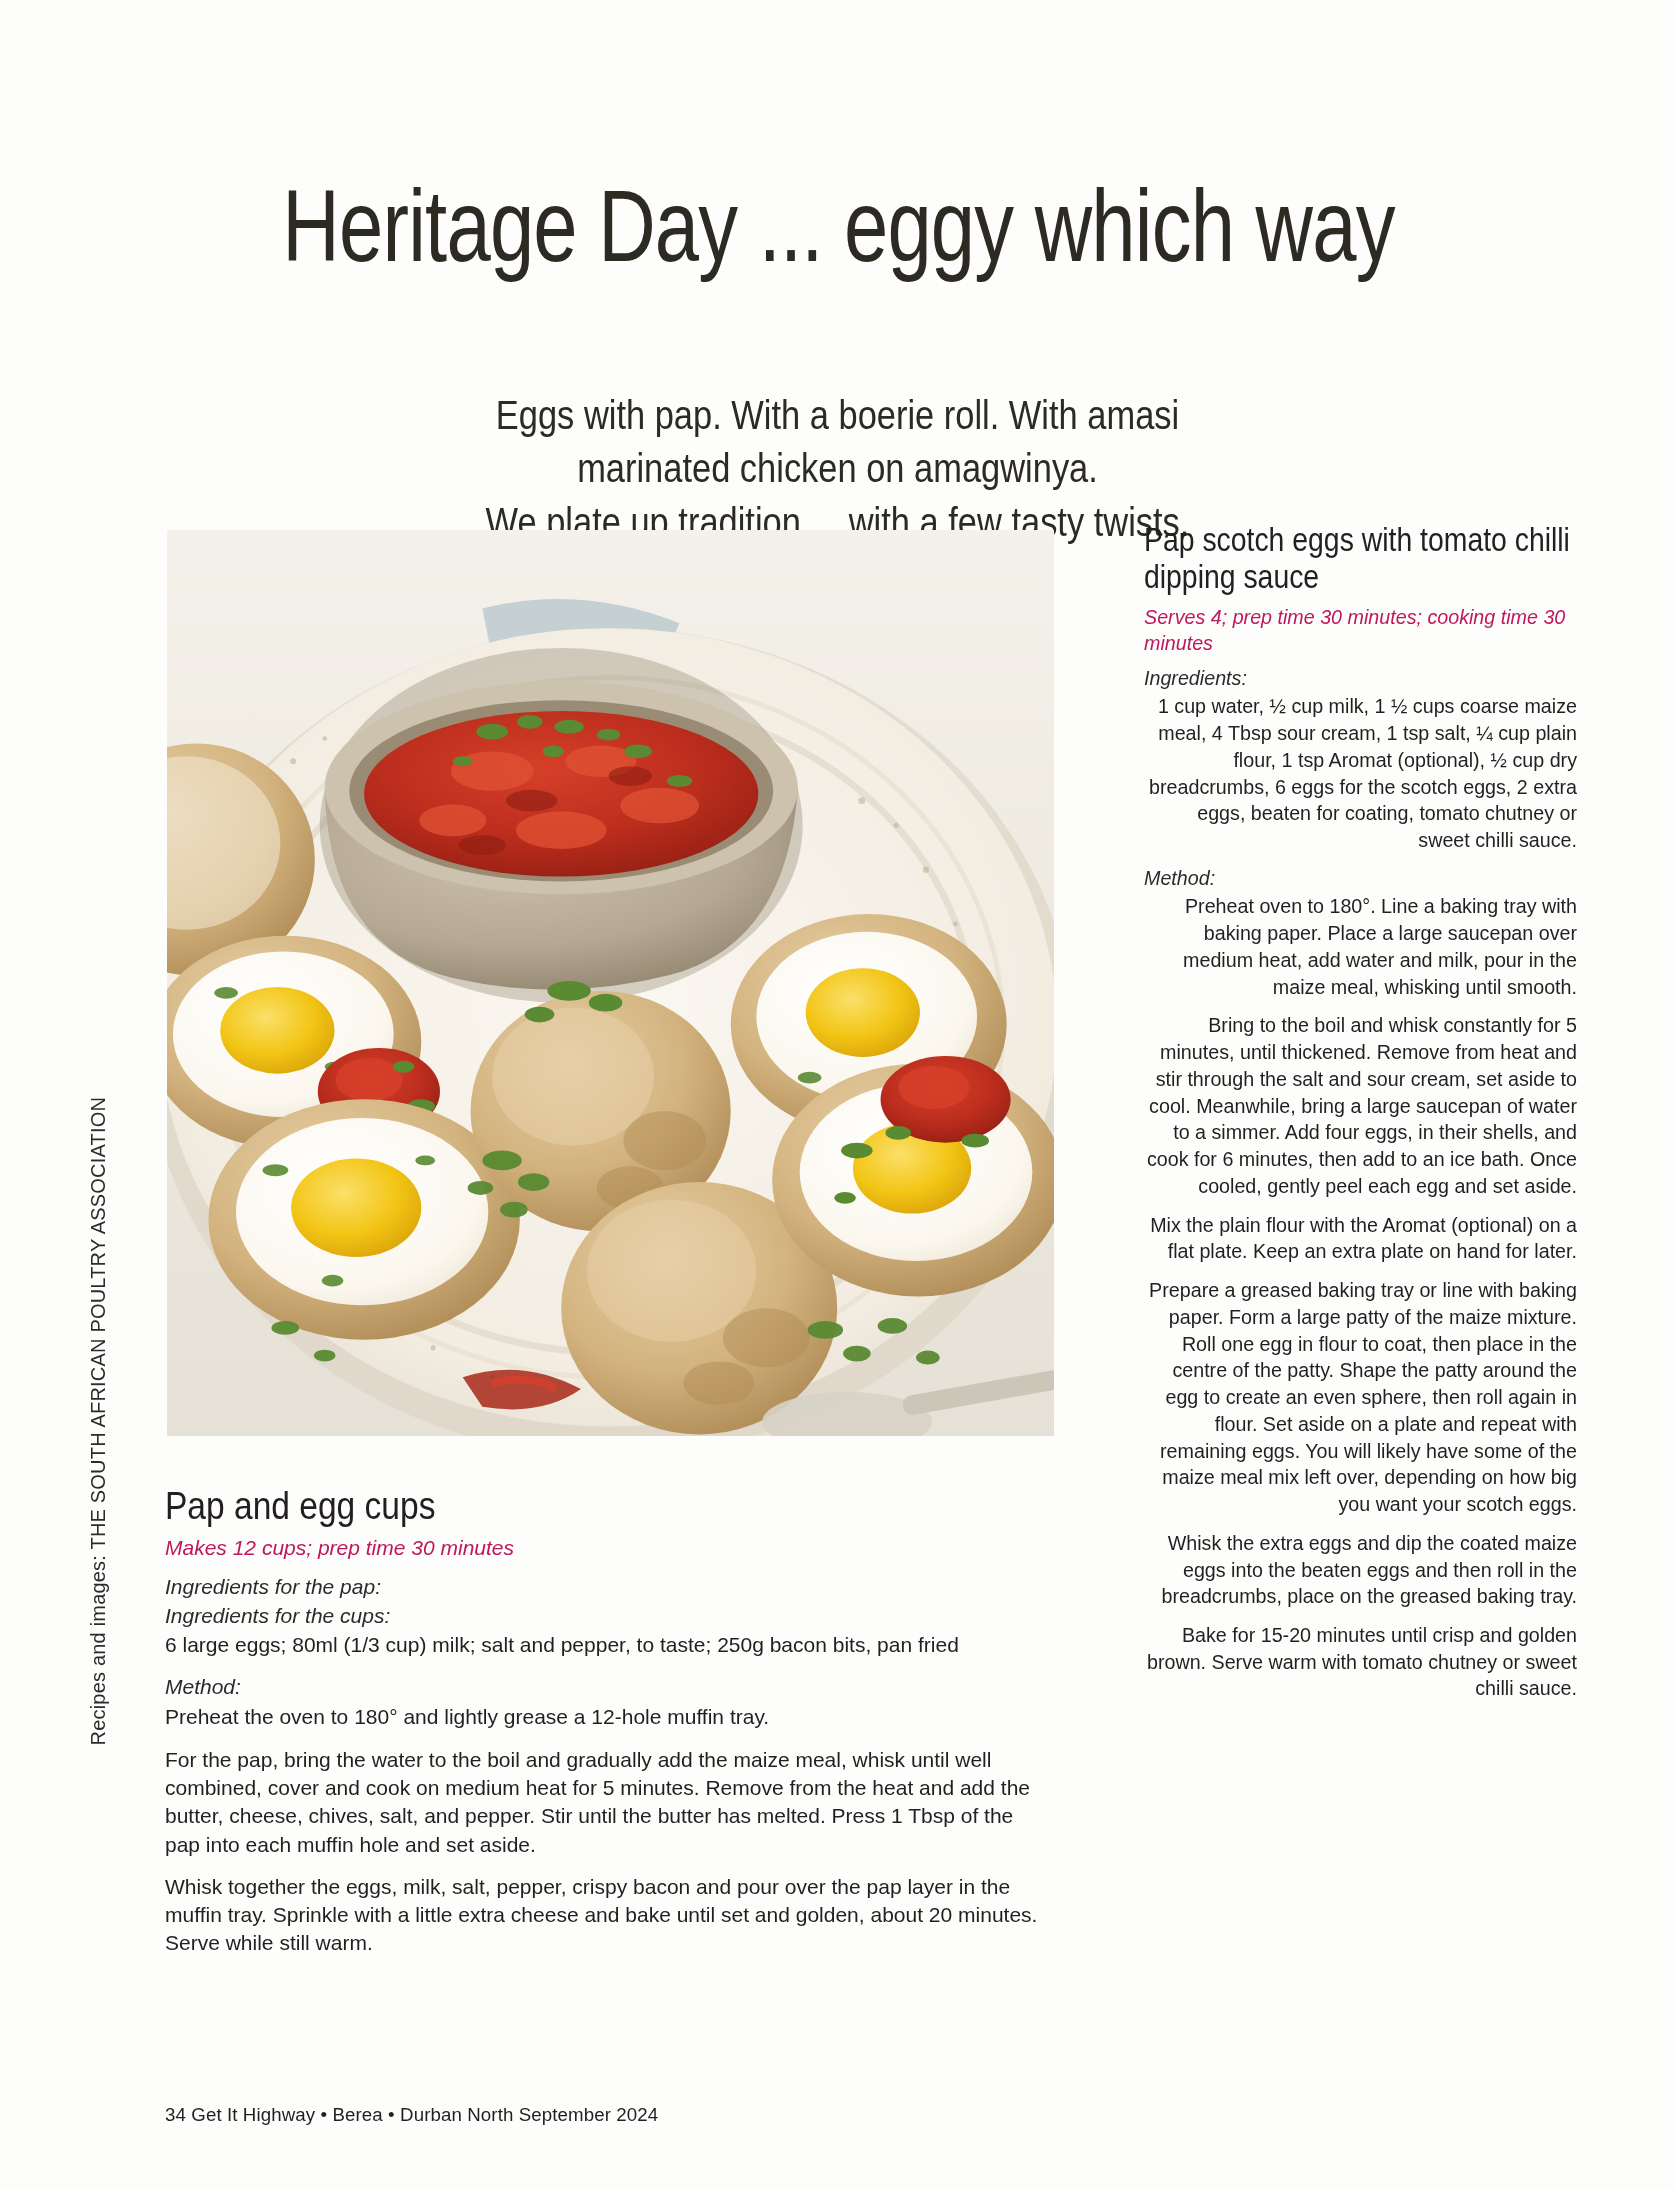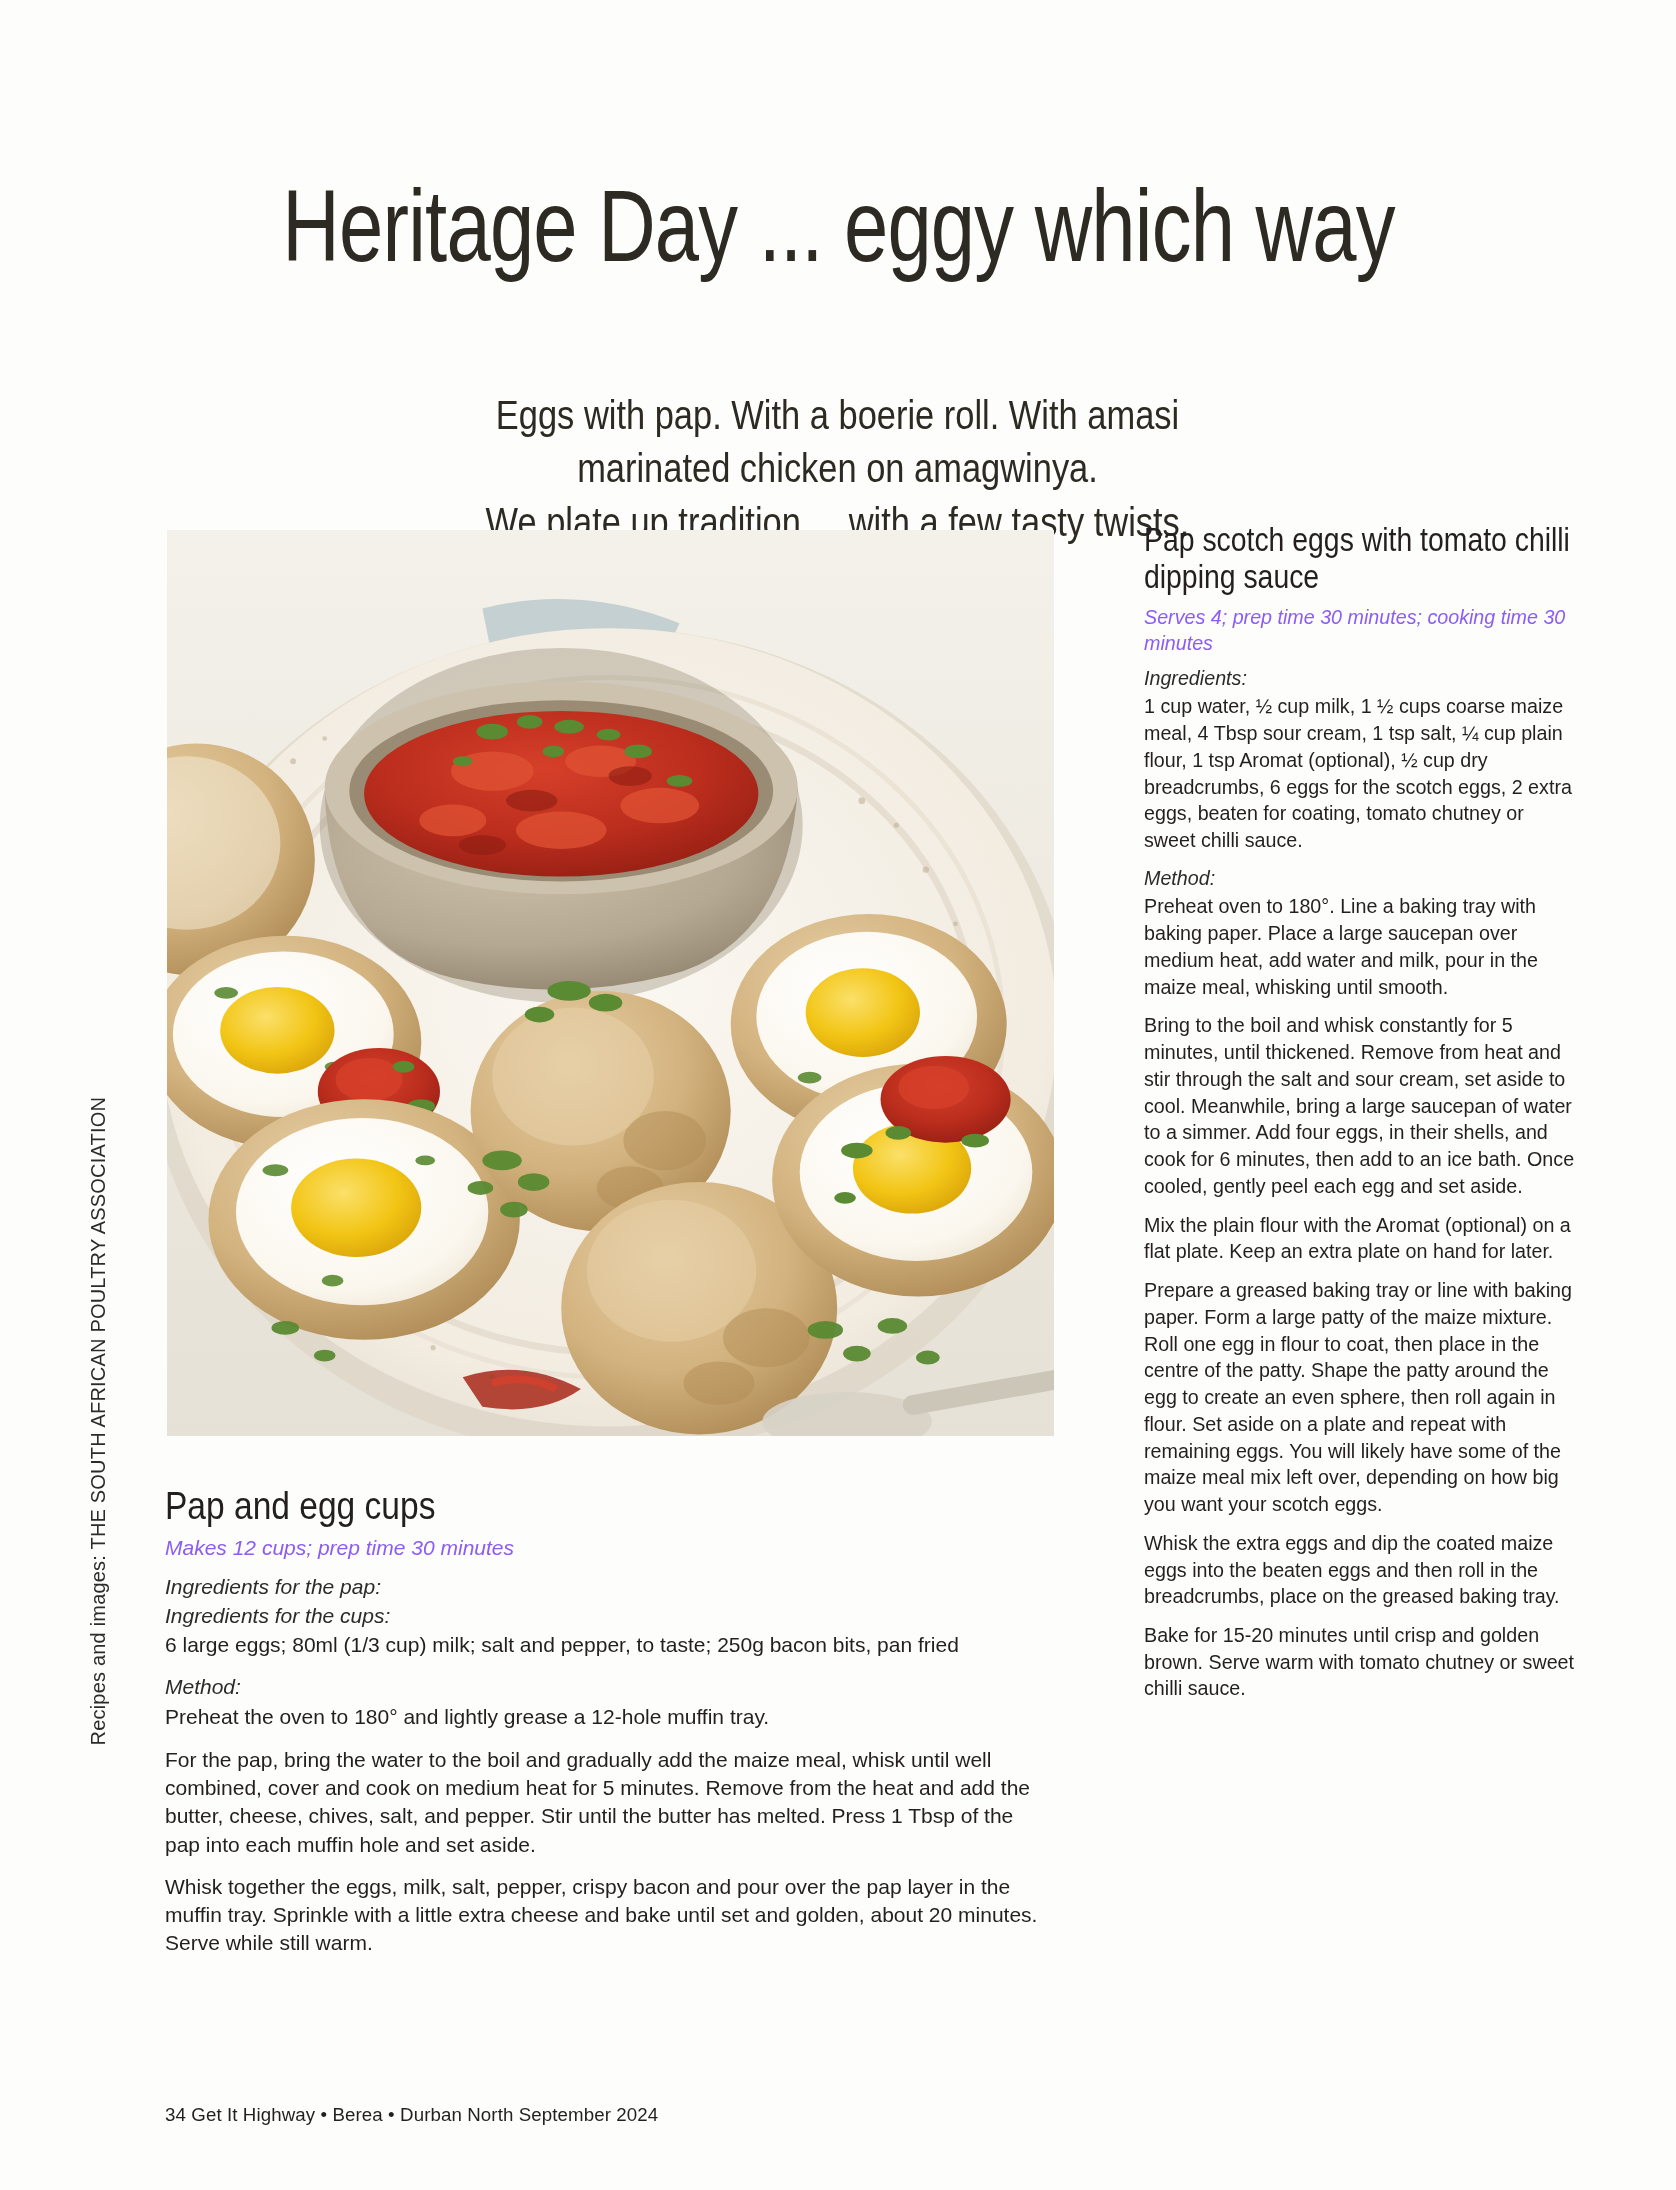--- a/index.html
+++ b/index.html
@@ -73,38 +73,38 @@
     color:#231f20;
     transform:scaleX(0.86); transform-origin:left top;
     width:116%;
   }
   .right-col h2.recipe-head { font-size:33px; margin-bottom:7.9px; }
 
   p.meta {
     margin:0 0 11.8px 0;
     font-style:italic;
     font-size:21px; line-height:1.30;
-    color:#8b5cf6;
+    color:#be185d;
   }
   .right-col p.meta { font-size:19.7px; line-height:1.32; margin-bottom:9.9px; }
 
   p.subhead {
     margin:0 0 2px 0;
     font-style:italic;
     font-size:21px; line-height:1.30;
     color:#2b2b2b;
   }
   .right-col p.subhead { font-size:19.7px; }
 
   p.body {
     margin:0 0 13.8px 0;
     font-size:21px; line-height:1.345;
     color:#231f20;
   }
-  .right-col p.body { font-size:19.7px; line-height:1.36; margin-bottom:11.8px; }
+  .right-col p.body { font-size:19.7px; line-height:1.36; margin-bottom:11.8px;text-align:right; }
   p.tight { margin-bottom:15px; }
   .left-col p.ing { margin-bottom:13.8px; }
 
   
   .footer {
     position:absolute; left:165px; top:2104px;
     font-size:18.7px; color:#231f20;
     letter-spacing:0.1px;
   }
   .footer b { font-weight:normal; }

